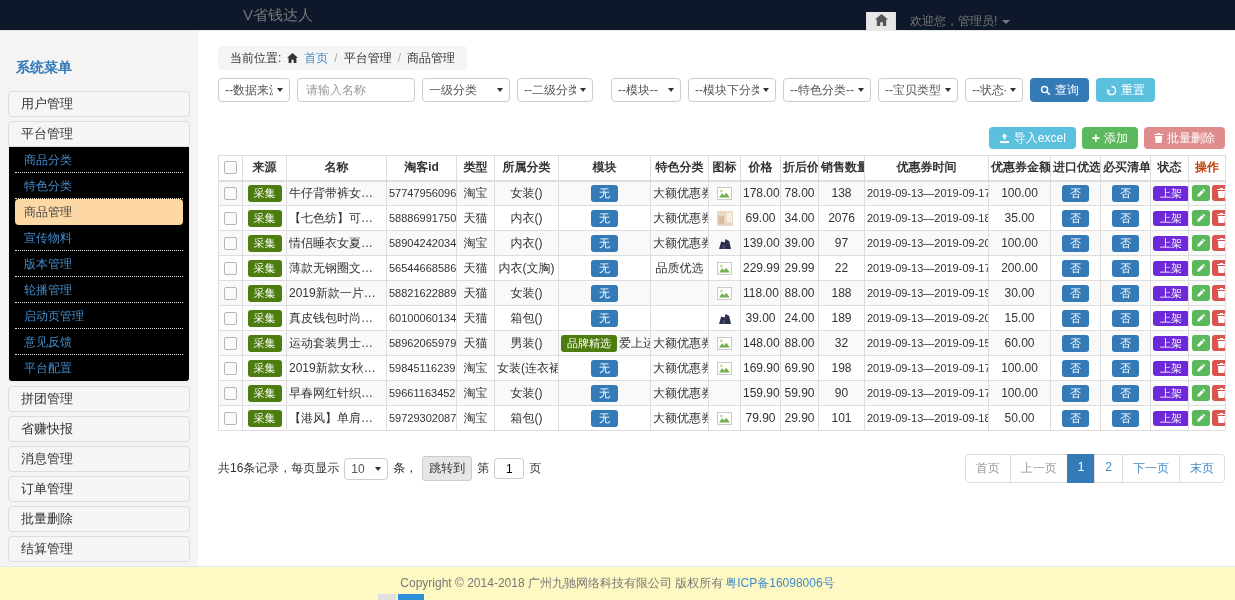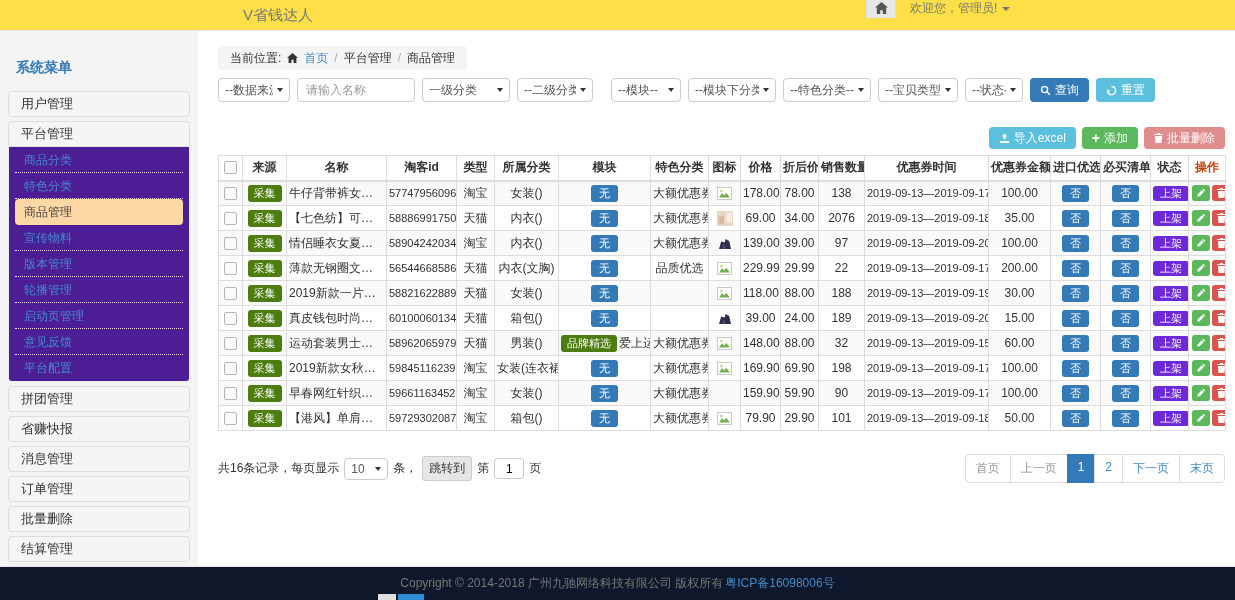--- a/index.html
+++ b/index.html
@@ -1,34 +1,34 @@
 <!DOCTYPE html>
 <html><head>
 <meta charset="utf-8">
 <style>
   * { box-sizing: border-box; }
   body { margin:0; font-family:"Liberation Sans","DejaVu Sans",sans-serif; background:#dcdcdc; }
   .viewport { position:relative; width:1235px; height:600px; background:#f4f4f4; overflow:hidden; margin:0 auto; }
 
   
-  .topbar { position:absolute; left:0; top:0; width:1235px; height:31px; background:#fde047; border-bottom:1px solid #e7e7e7; }
+  .topbar { position:absolute; left:0; top:0; width:1235px; height:31px; background:#0f172a; border-bottom:1px solid #e7e7e7; }
   .brand { position:absolute; left:243px; top:0; line-height:30px; font-size:15px; color:#777; }
-  .top-right { position:absolute; left:866px; top:0; height:30px; display:flex; align-items:flex-start; }
+  .top-right { position:absolute; left:866px; top:0; height:30px; display:flex; align-items:flex-end; }
   .home-btn { width:30px; display:flex; align-items:center; justify-content:center; background:#e7e7e7; border-left:1px solid #ddd; border-right:1px solid #ddd; cursor:pointer; }
   .welcome { display:flex; align-items:center; gap:5px; padding-left:14px; font-size:12px; color:#777; cursor:pointer; }
   .caret-down { width:0; height:0; border-left:4px solid transparent; border-right:4px solid transparent; border-top:4px solid #777; }
 
   
   .content-bg { position:absolute; left:198px; top:31px; width:1037px; height:535px; background:#fff; }
 
   
   .sidebar { position:absolute; left:8px; top:55px; width:182px; z-index:2; }
   .side-title { padding:4px 8px 10px; font-size:14px; font-weight:bold; color:#337ab7; }
   .side-section { height:26px; line-height:24px; margin-top:4px; background:#f5f5f5; border:1px solid #ddd; border-radius:4px; padding:0 12px; font-size:13px; color:#333; cursor:pointer; }
-  .side-sublist { background:#4c1d95; border:1px solid #eee; border-top:none; border-radius:0 0 4px 4px; padding:0 6px; }
+  .side-sublist { background:#000000; border:1px solid #eee; border-top:none; border-radius:0 0 4px 4px; padding:0 6px; }
   .side-link { height:26px; line-height:26px; font-size:12px; color:#428bca; padding:0 9px; border-bottom:1px dotted #e3e3e3; cursor:pointer; white-space:nowrap; overflow:hidden; }
   .side-sublist .side-link:last-child { border-bottom:none; }
   .side-link.active { background:#fdd8a4; border-radius:4px; color:#444; border-bottom-color:transparent; }
 
   
   .breadcrumb { position:absolute; left:218px; top:46px; height:24px; display:inline-flex; align-items:center; gap:6px; background:#f5f5f5; border-radius:4px; padding:0 12px; font-size:12px; color:#333; z-index:3; }
   .breadcrumb .lnk { color:#428bca; cursor:pointer; }
   .breadcrumb .sep { color:#aaa; }
 
   
@@ -75,21 +75,21 @@
   .jump-btn { background:#e6e6e6; border:1px solid #ccc; border-radius:3px; padding:3px 6px; font-size:12px; color:#333; cursor:pointer; }
   .jump-input { width:30px; height:21px; border:1px solid #ccc; border-radius:3px; text-align:center; font-size:12px; outline:none; }
   .pager { position:absolute; right:10px; top:454px; display:flex; z-index:3; }
   .pg-item { padding:5px 10px; border:1px solid #ddd; margin-left:-1px; font-size:12px; color:#428bca; background:#fff; cursor:pointer; }
   .pg-item:first-child { border-radius:4px 0 0 4px; margin-left:0; }
   .pg-item:last-child { border-radius:0 4px 4px 0; }
   .pg-item.disabled { color:#999; cursor:default; }
   .pg-item.active { background:#337ab7; border-color:#337ab7; color:#fff; }
 
   
-  .footer { position:absolute; left:0; top:566px; width:1235px; height:34px; background:#0f172a; border-top:1px solid #e6e6e6; display:flex; align-items:center; justify-content:center; font-size:12px; color:#777; z-index:5; gap:2px; }
+  .footer { position:absolute; left:0; top:566px; width:1235px; height:34px; background:#fef9c3; border-top:1px solid #e6e6e6; display:flex; align-items:center; justify-content:center; font-size:12px; color:#777; z-index:5; gap:2px; }
   .footer .lnk { color:#428bca; cursor:pointer; }
   .corner-gray { position:absolute; left:378px; top:594px; width:18px; height:6px; background:#e0e0e0; z-index:6; }
   .bottom-blue { position:absolute; left:398px; top:594px; width:26px; height:6px; background:#2b8fd8; z-index:6; }
 </style>
 </head>
 <body>
 
 <div class="viewport">
 
   <div class="content-bg"></div>

